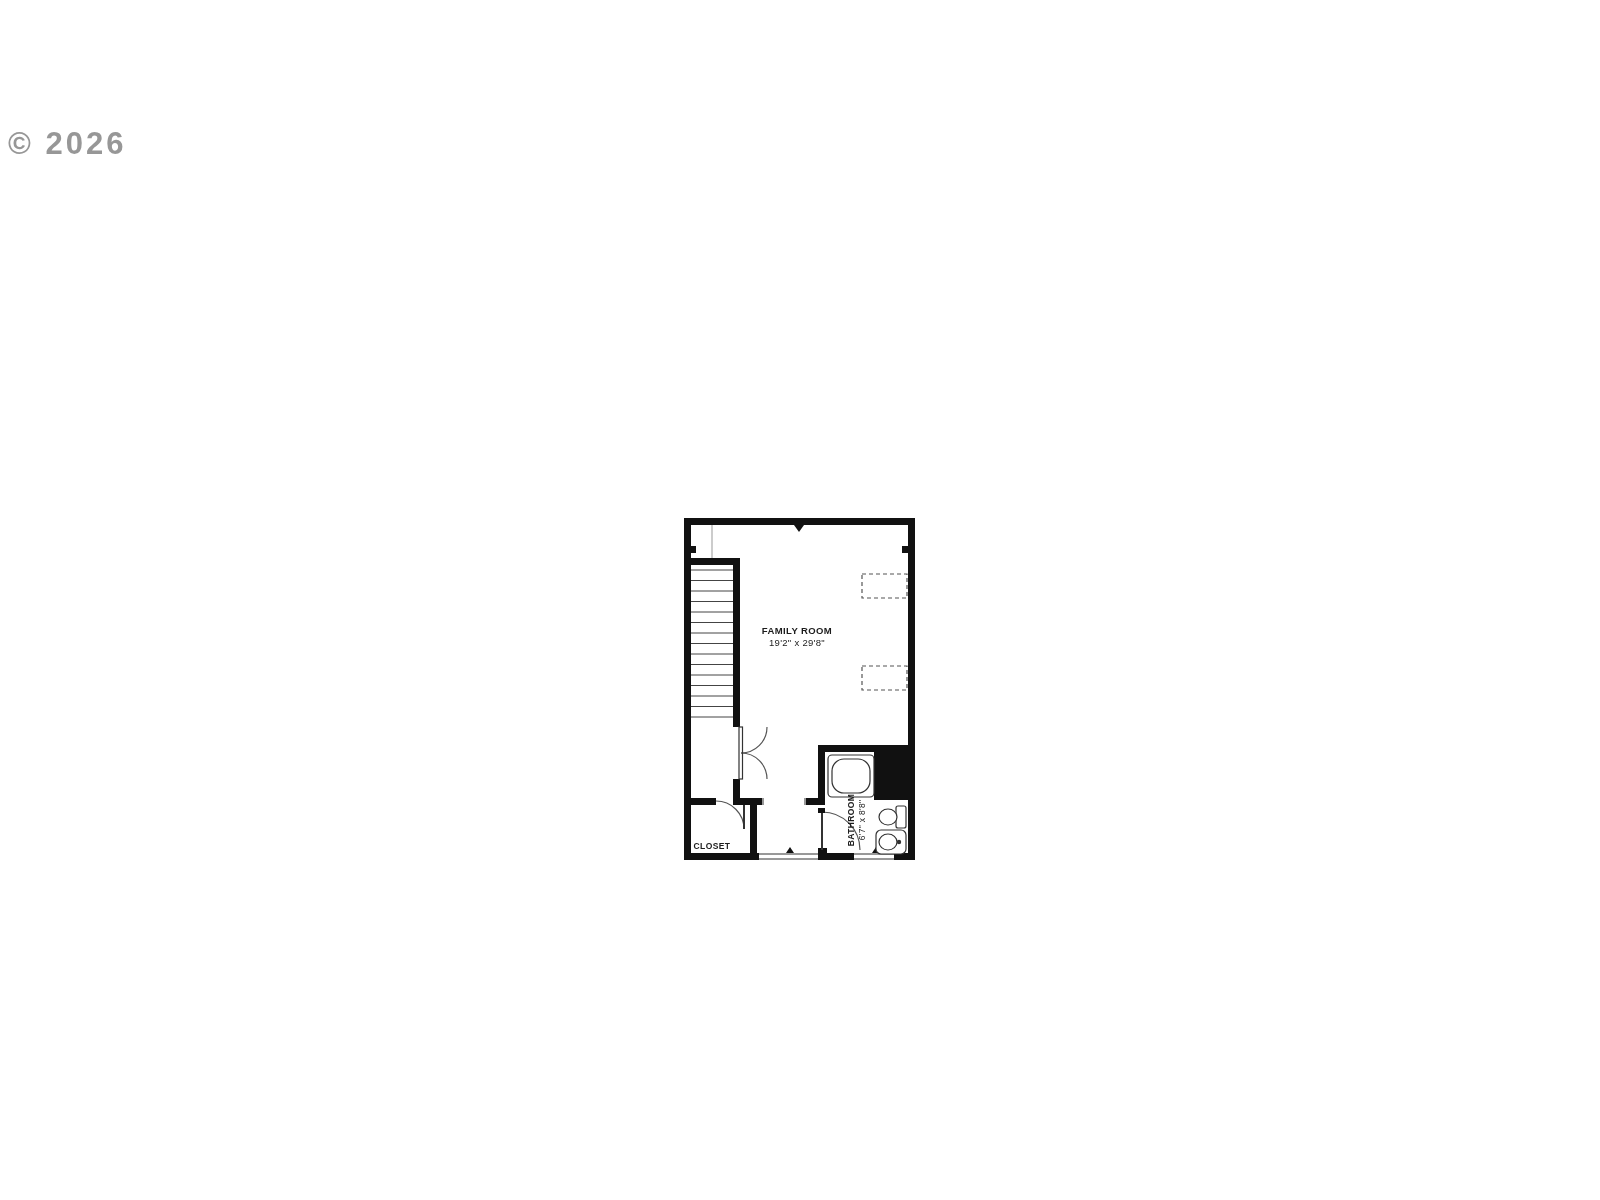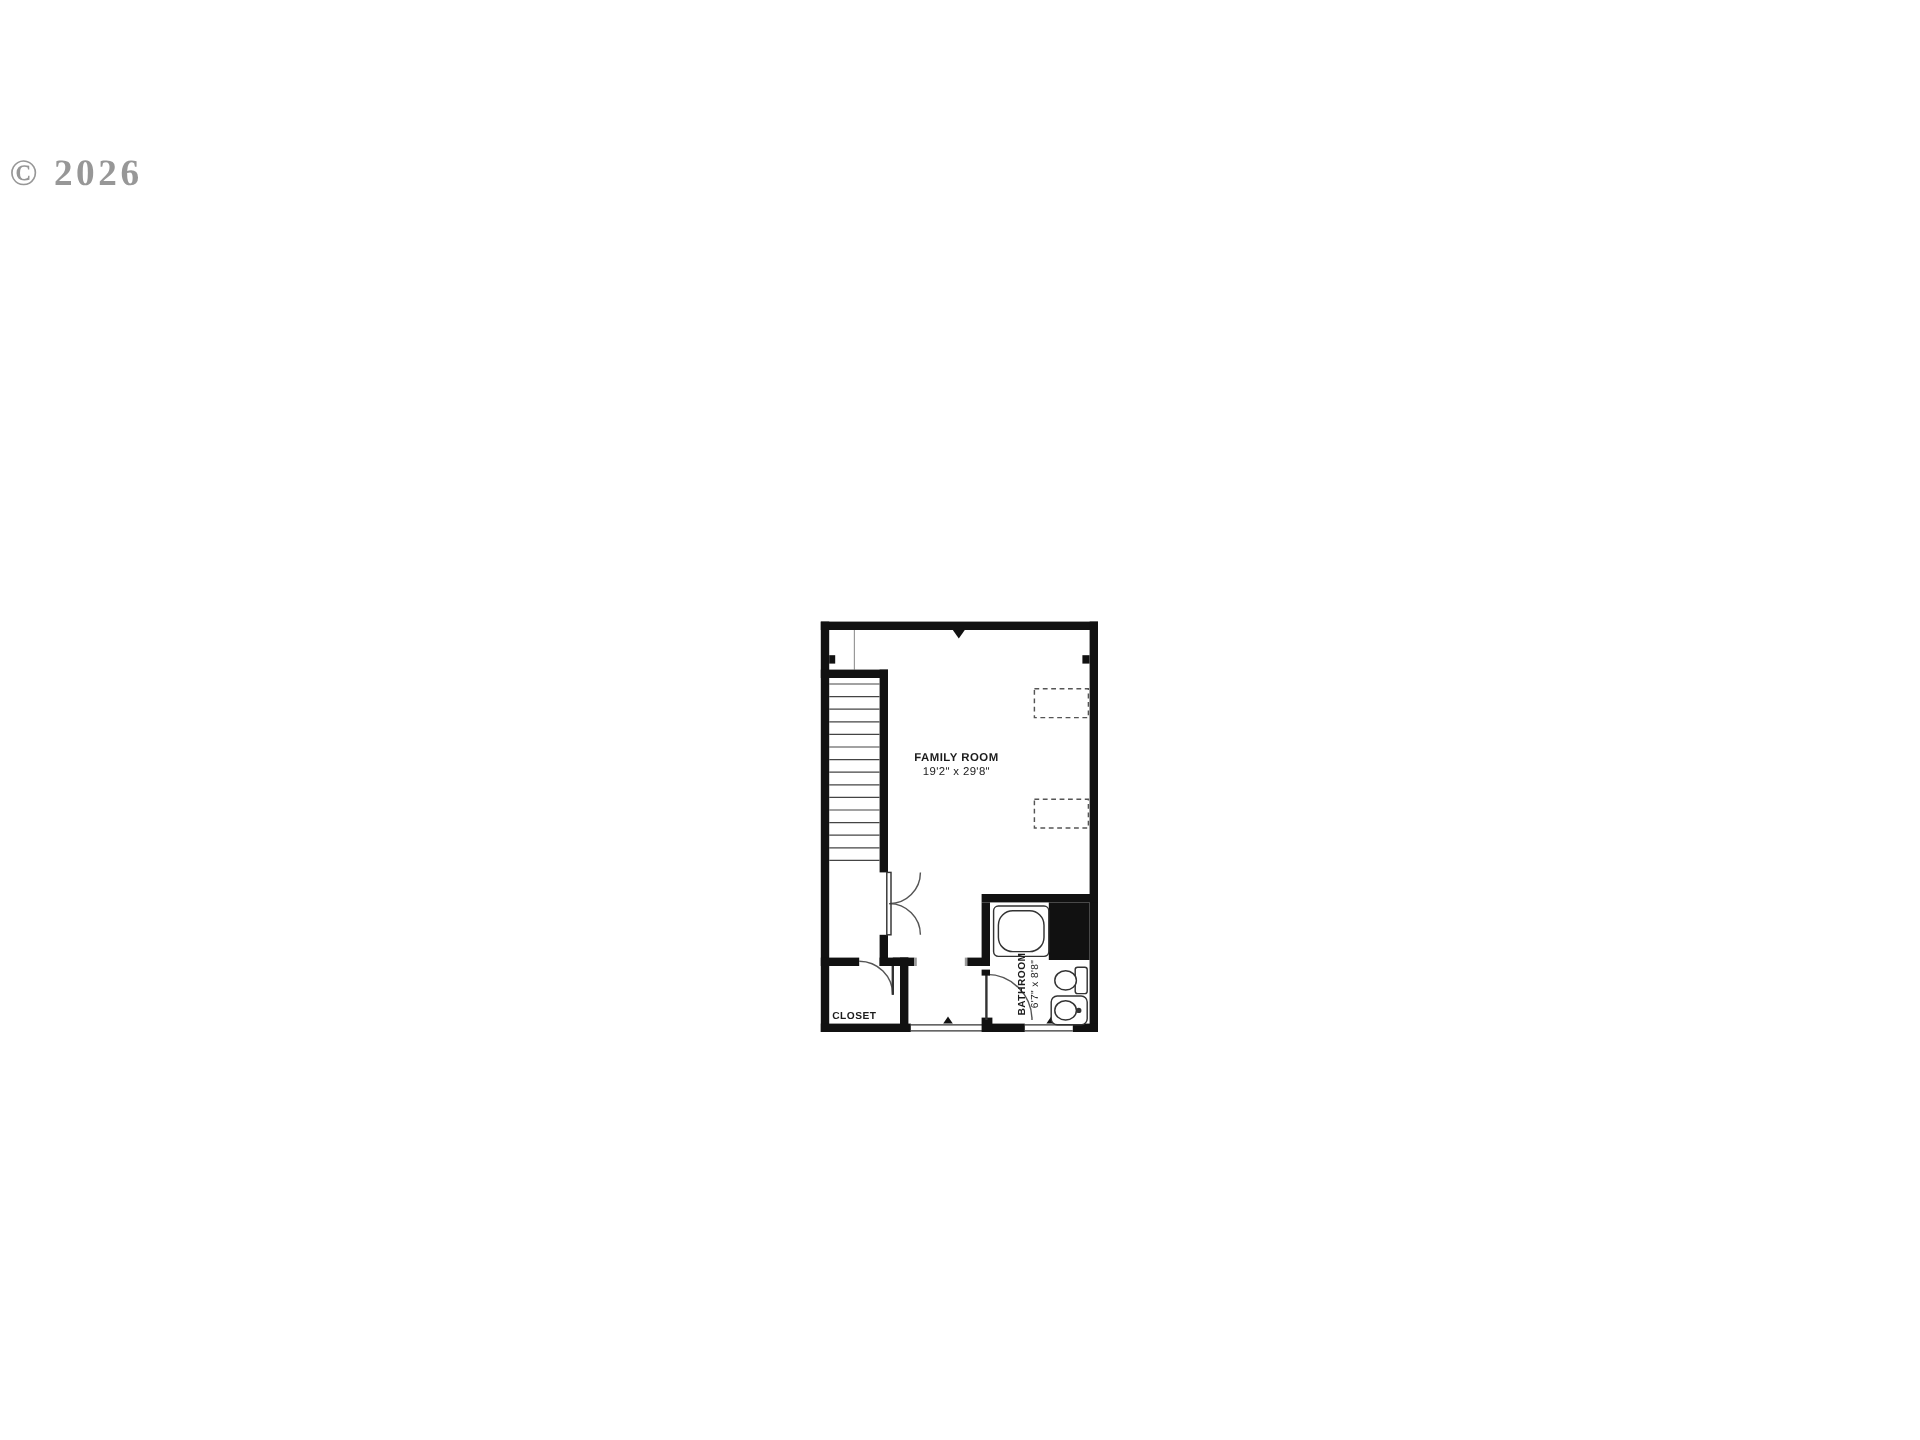--- a/index.html
+++ b/index.html
@@ -1,18 +1,18 @@
 <!DOCTYPE html>
 <html><head>
 <meta charset="utf-8">
 <style>
   html,body{margin:0;padding:0;background:#fff;}
   #page{position:relative;width:1600px;height:1200px;background:#fff;overflow:hidden;
         font-family:"Liberation Sans","DejaVu Sans",sans-serif;}
-  #watermark{position:absolute;left:8px;top:126px;font-family:Liberation Serif, serif;
+  #watermark{position:absolute;left:8px;top:126px;font-family:Liberation Sans, sans-serif;
              font-size:31px;font-weight:600;color:#8f8f8f;letter-spacing:3px;opacity:.92;}
   #plan-svg{position:absolute;left:0;top:0;}
   .room-label{font-family:"Liberation Sans","DejaVu Sans",sans-serif;font-weight:700;
               fill:#1c1c1c;letter-spacing:.4px;}
   .dim-label{font-family:"Liberation Sans","DejaVu Sans",sans-serif;font-weight:400;
              fill:#1c1c1c;letter-spacing:.3px;}
 </style>
 </head>
 <body>
 

